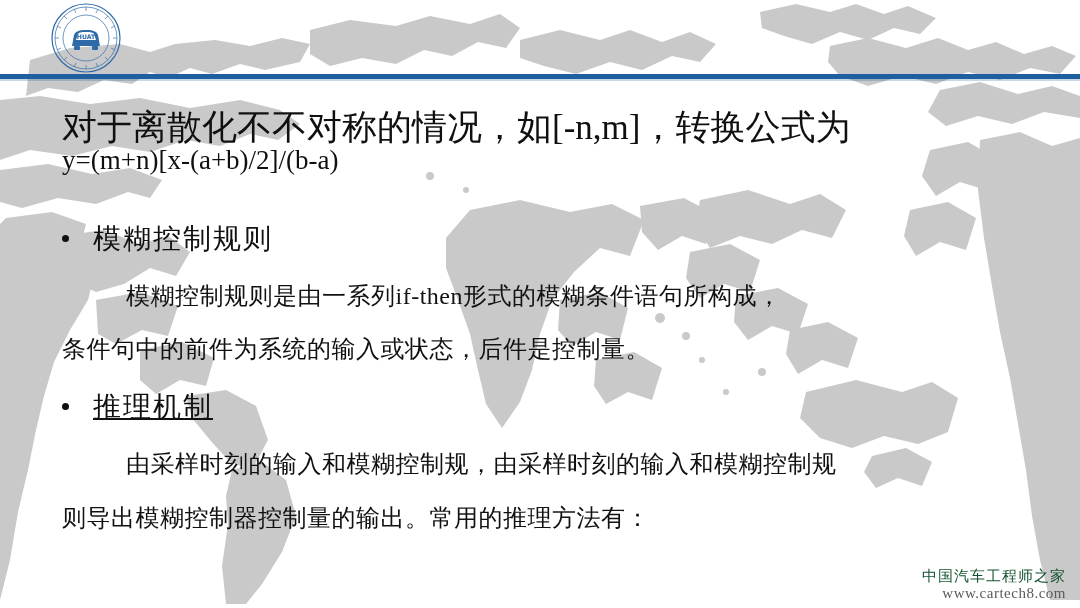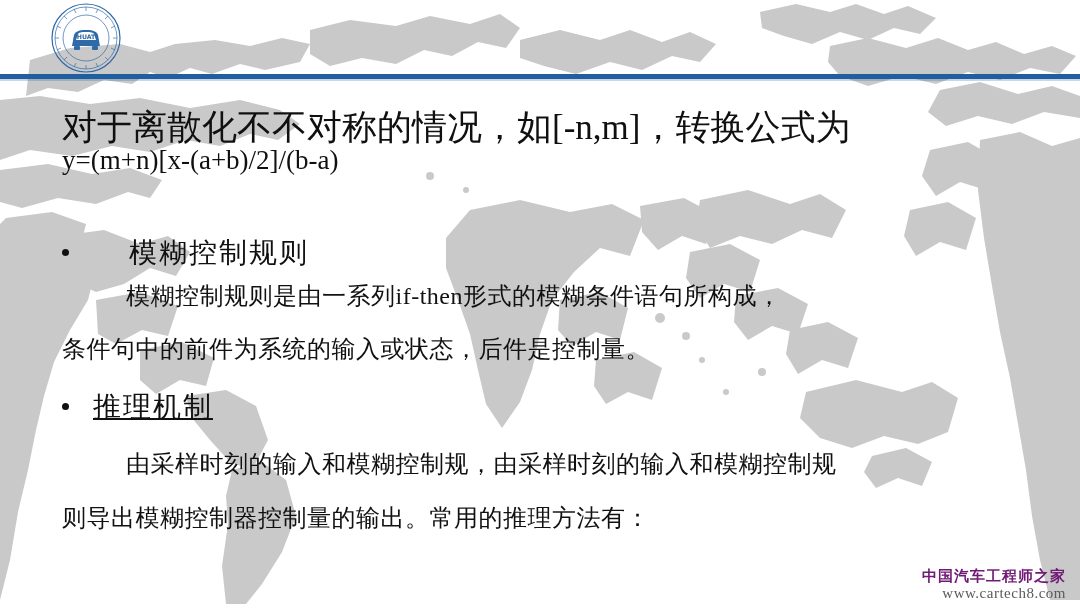--- a/index.html
+++ b/index.html
@@ -138,43 +138,43 @@
     letter-spacing: 2px;
   }
 
   .para {
     position: absolute;
     left: 62px;
     font-size: 24px;
     letter-spacing: 0.5px;
   }
 
-  #b1 { top: 144px; gap: 36px; }
+  #b1 { top: 130px; }
   #p1a { top: 190px; left: 126px; }
   #p1b { top: 243px; }
   #b2 { top: 298px; text-decoration: underline; }
   #p2a { top: 358px; left: 126px; }
   #p2b { top: 412px; }
 
   
   #watermark {
     position: absolute;
     right: 14px;
     bottom: 6px;
     z-index: 6;
     text-align: right;
     color: #5f5f5f;
     line-height: 1.15;
   }
   #wm-cn {
     font-family: "DejaVu Sans", "Liberation Sans", sans-serif;
     font-size: 15px;
-    font-weight: bold;
+    font-weight: normal;
     letter-spacing: 1px;
-    color: #701a75;
+    color: #14532d;
   }
   #wm-url {
     font-family: Liberation Serif, serif;
     font-size: 15px;
     color: #5a5a5a;
     letter-spacing: 0.5px;
   }
 </style>
 </head>
 <body>

